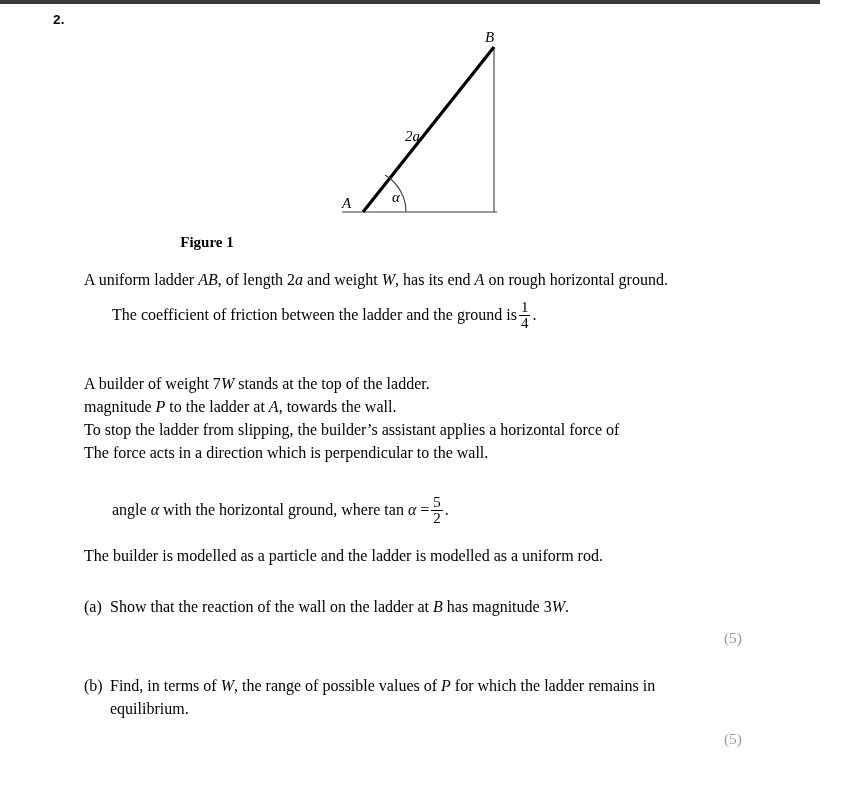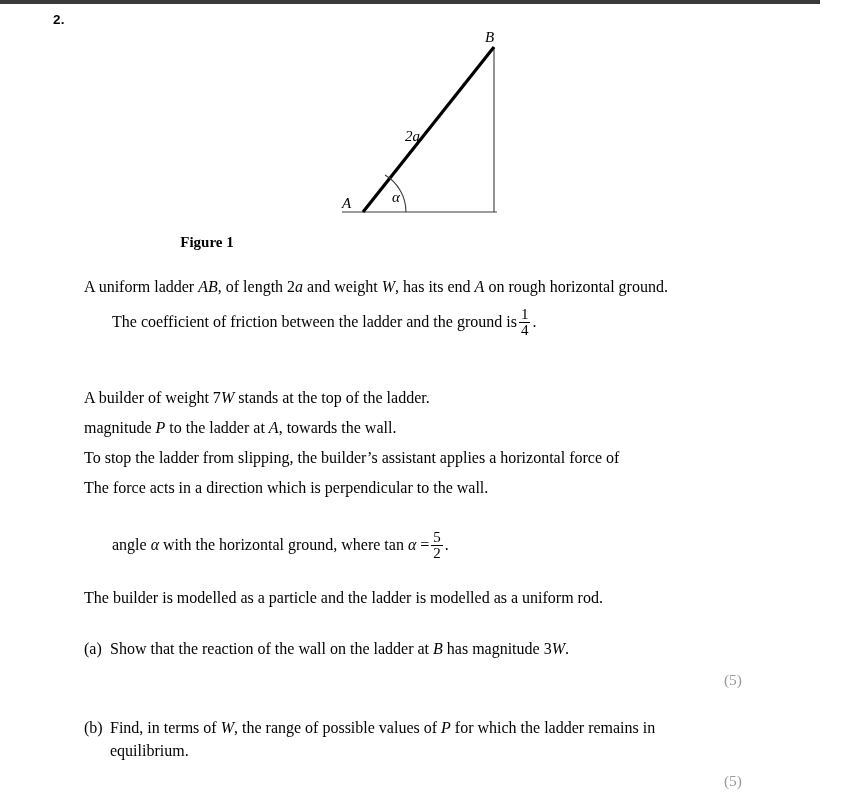--- a/index.html
+++ b/index.html
@@ -65,21 +65,20 @@
     position: absolute;
     left: 84px;
     top: 268px;
     width: 680px;
     font-size: 16px;
     line-height: 1.0;
   }
   .line {
     line-height: 23px;
     white-space: nowrap;
-    margin-top: 7px;
   }
   .gap-sm { height: 10px; }
   .gap-md { height: 17px; }
   .gap-lg { height: 22px; }
   .gap-xl { height: 28px; }
 
   .it { font-style: italic; }
 
   
   .frac {

